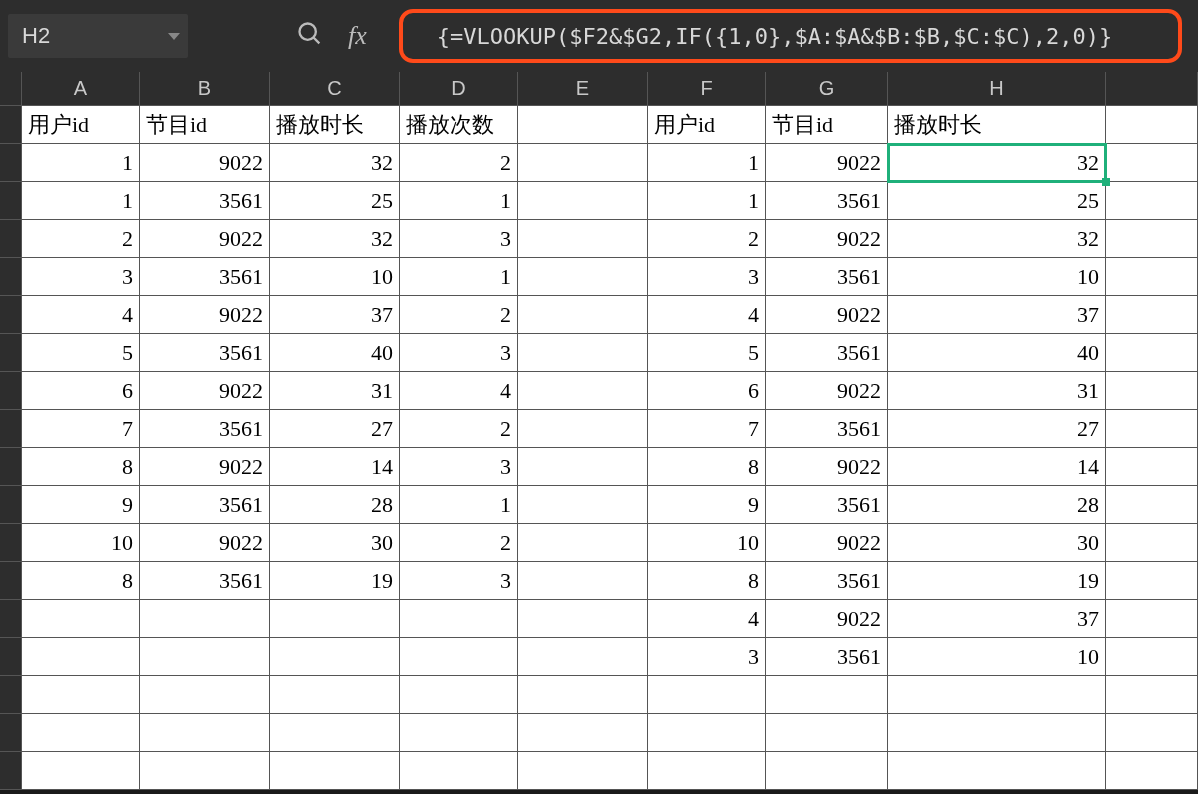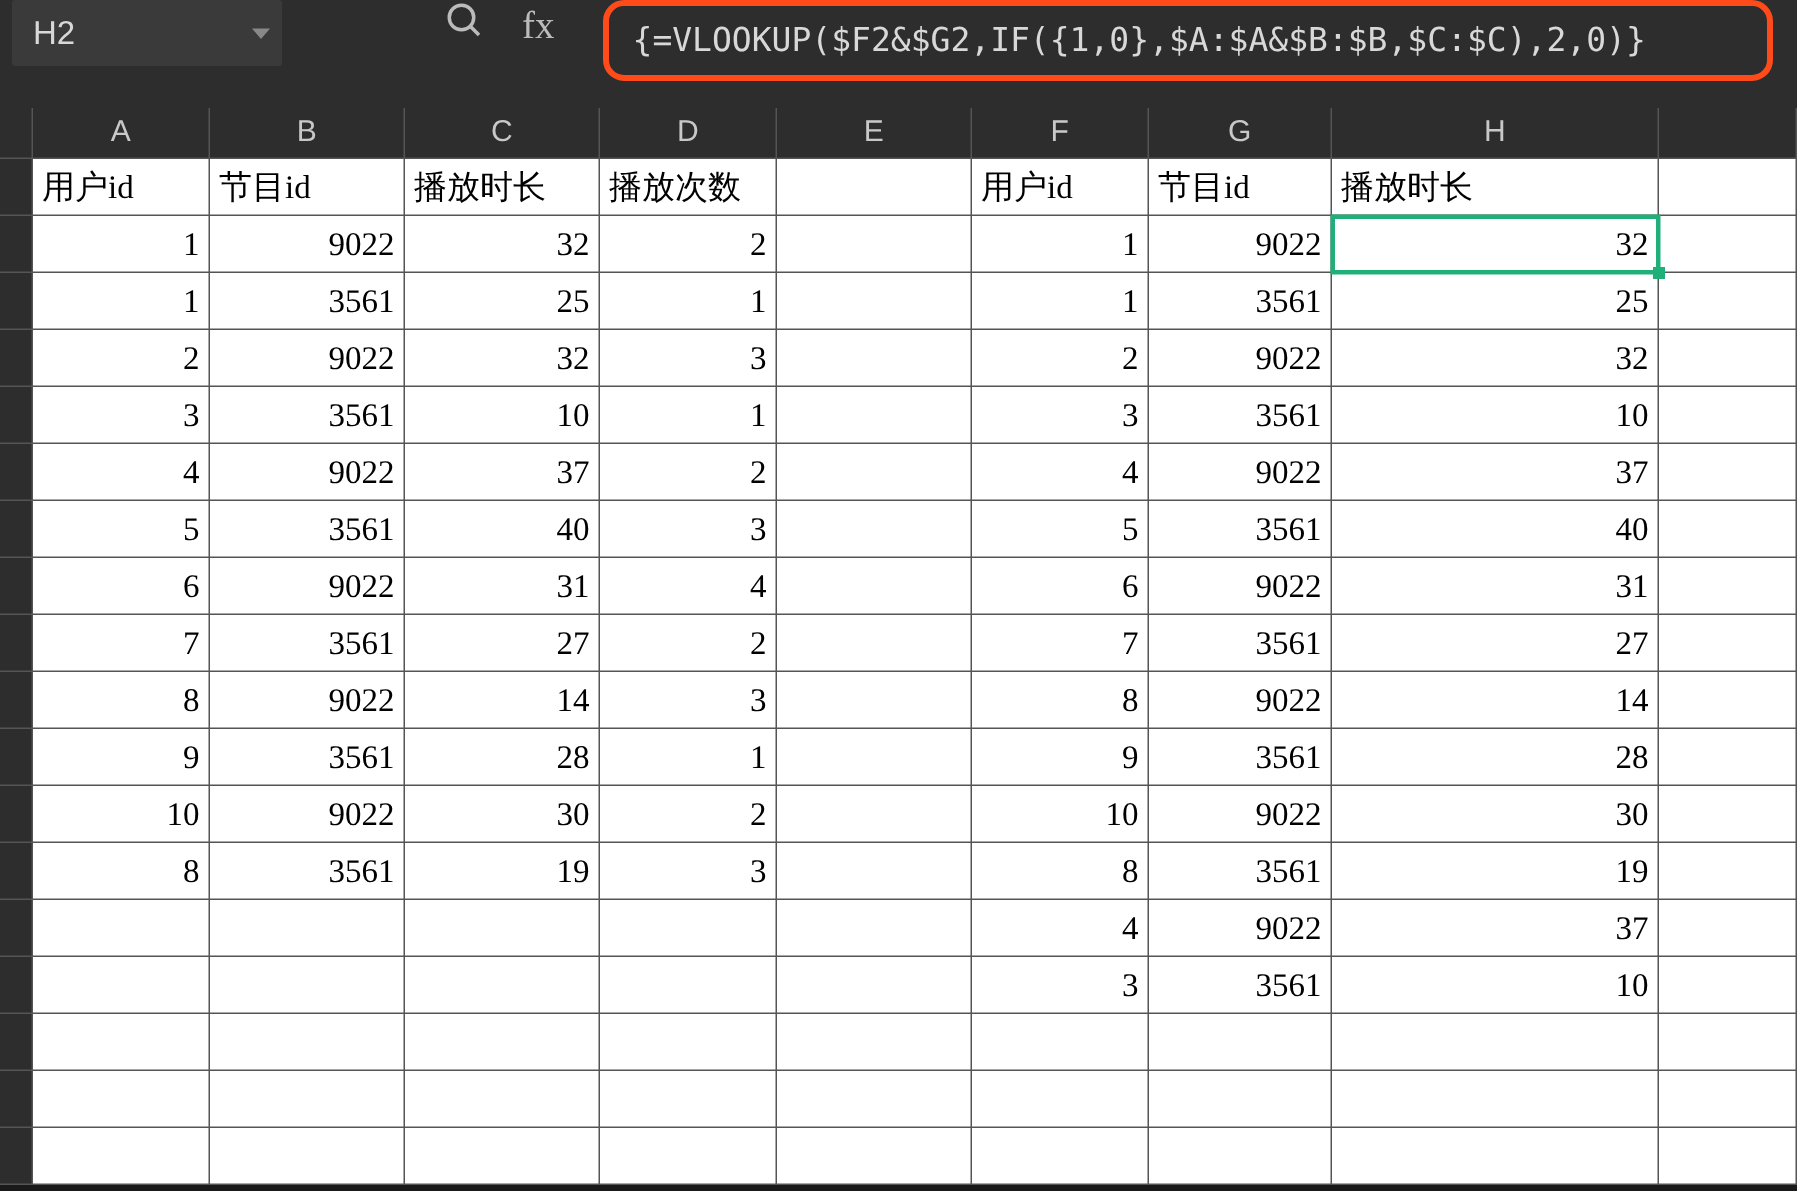--- a/index.html
+++ b/index.html
@@ -7,21 +7,21 @@
     font-family: "Segoe UI", Arial, sans-serif;
     background: #1a1a1a;
     width: 1198px;
     height: 794px;
     overflow: hidden;
   }
   .toolbar {
     height: 72px;
     background: #2d2d2d;
     display: flex;
-    align-items: flex-start;
+    align-items: center;
     padding: 0 8px;
     gap: 8px;
   }
   .namebox {
     width: 180px;
     height: 44px;
     background: #3a3a3a;
     color: #d8d8d8;
     display: flex;
     align-items: center;
@@ -41,31 +41,32 @@
   .tool-icons {
     display: flex;
     align-items: center;
     gap: 24px;
     margin-left: 100px;
     margin-right: 24px;
   }
   .tool-icons svg { stroke: #bbb; }
   .fx-label {
     color: #bbb;
+    font-style: italic;
     font-size: 26px;
     font-family: "Times New Roman", serif;
   }
   .formula-box {
     flex: 1;
     height: 54px;
     border: 4px solid #ff4a1a;
     border-radius: 14px;
     display: flex;
     align-items: center;
-    padding: 0 16px;
+    padding: 0 34px;
     color: #d8d8d8;
     font-size: 22px;
     font-family: Consolas, monospace;
     margin-right: 8px;
   }
   .grid-area {
     display: flex;
     height: calc(100% - 72px);
     background: #1a1a1a;
   }

